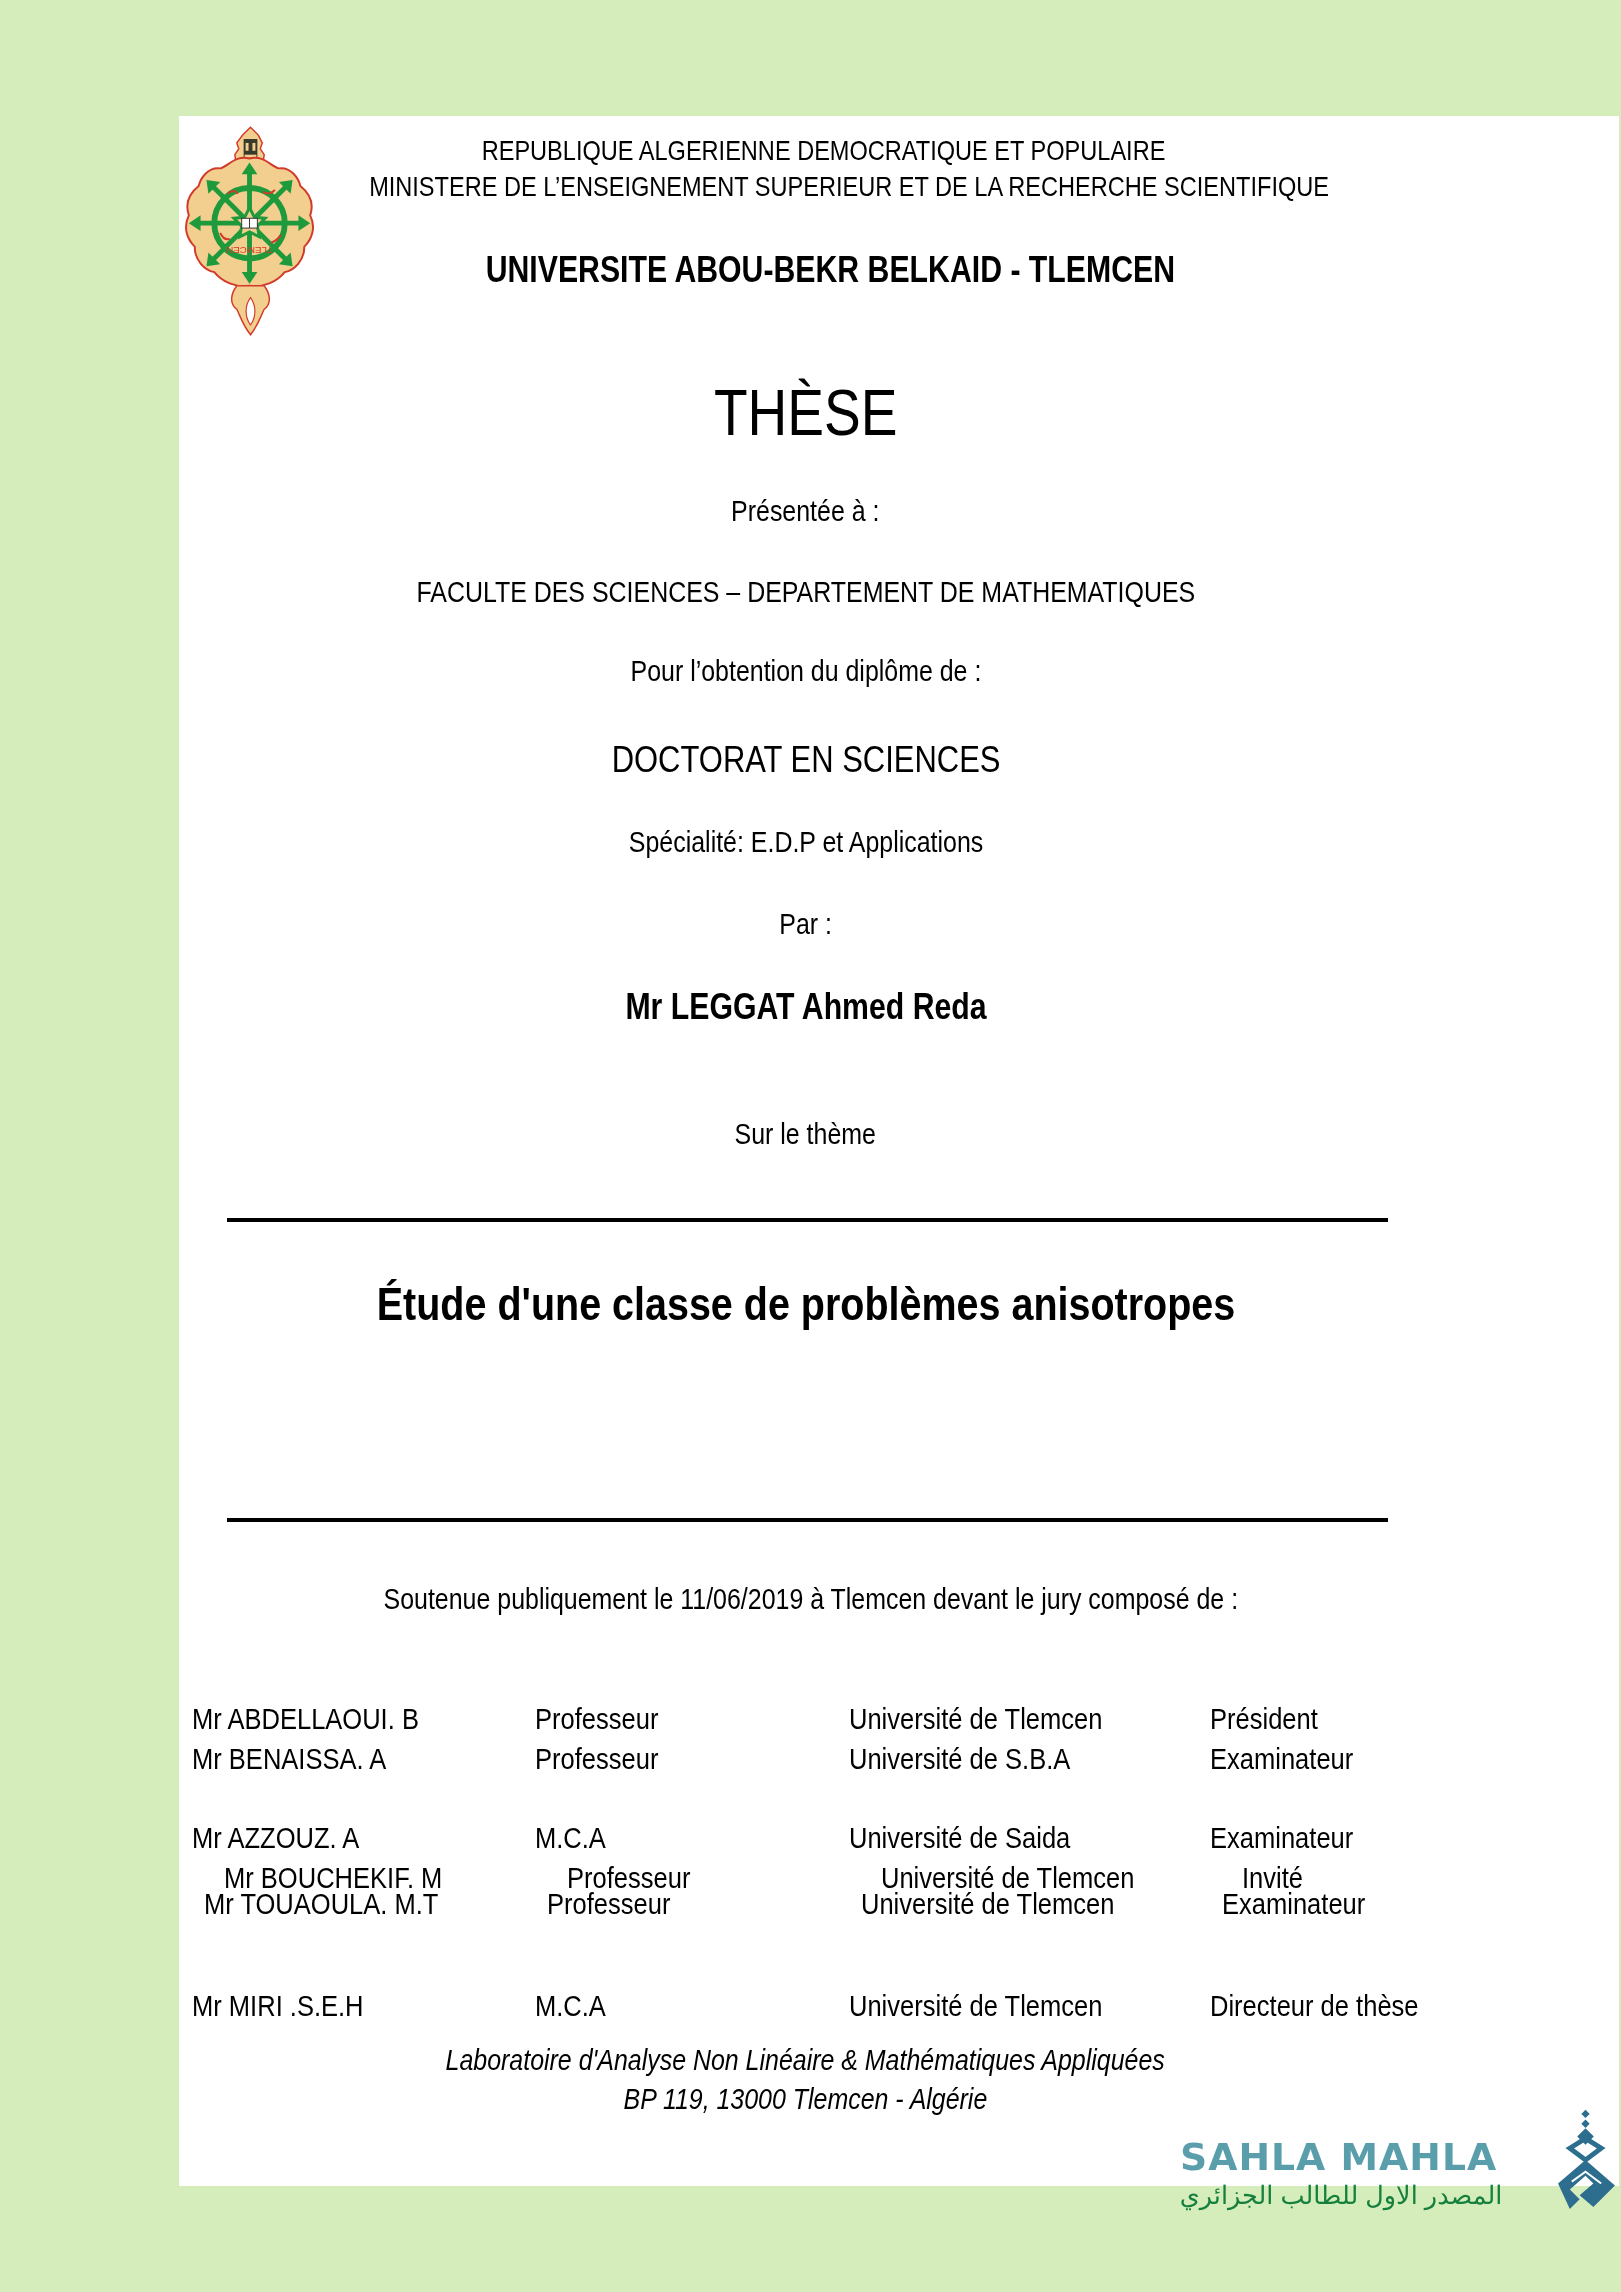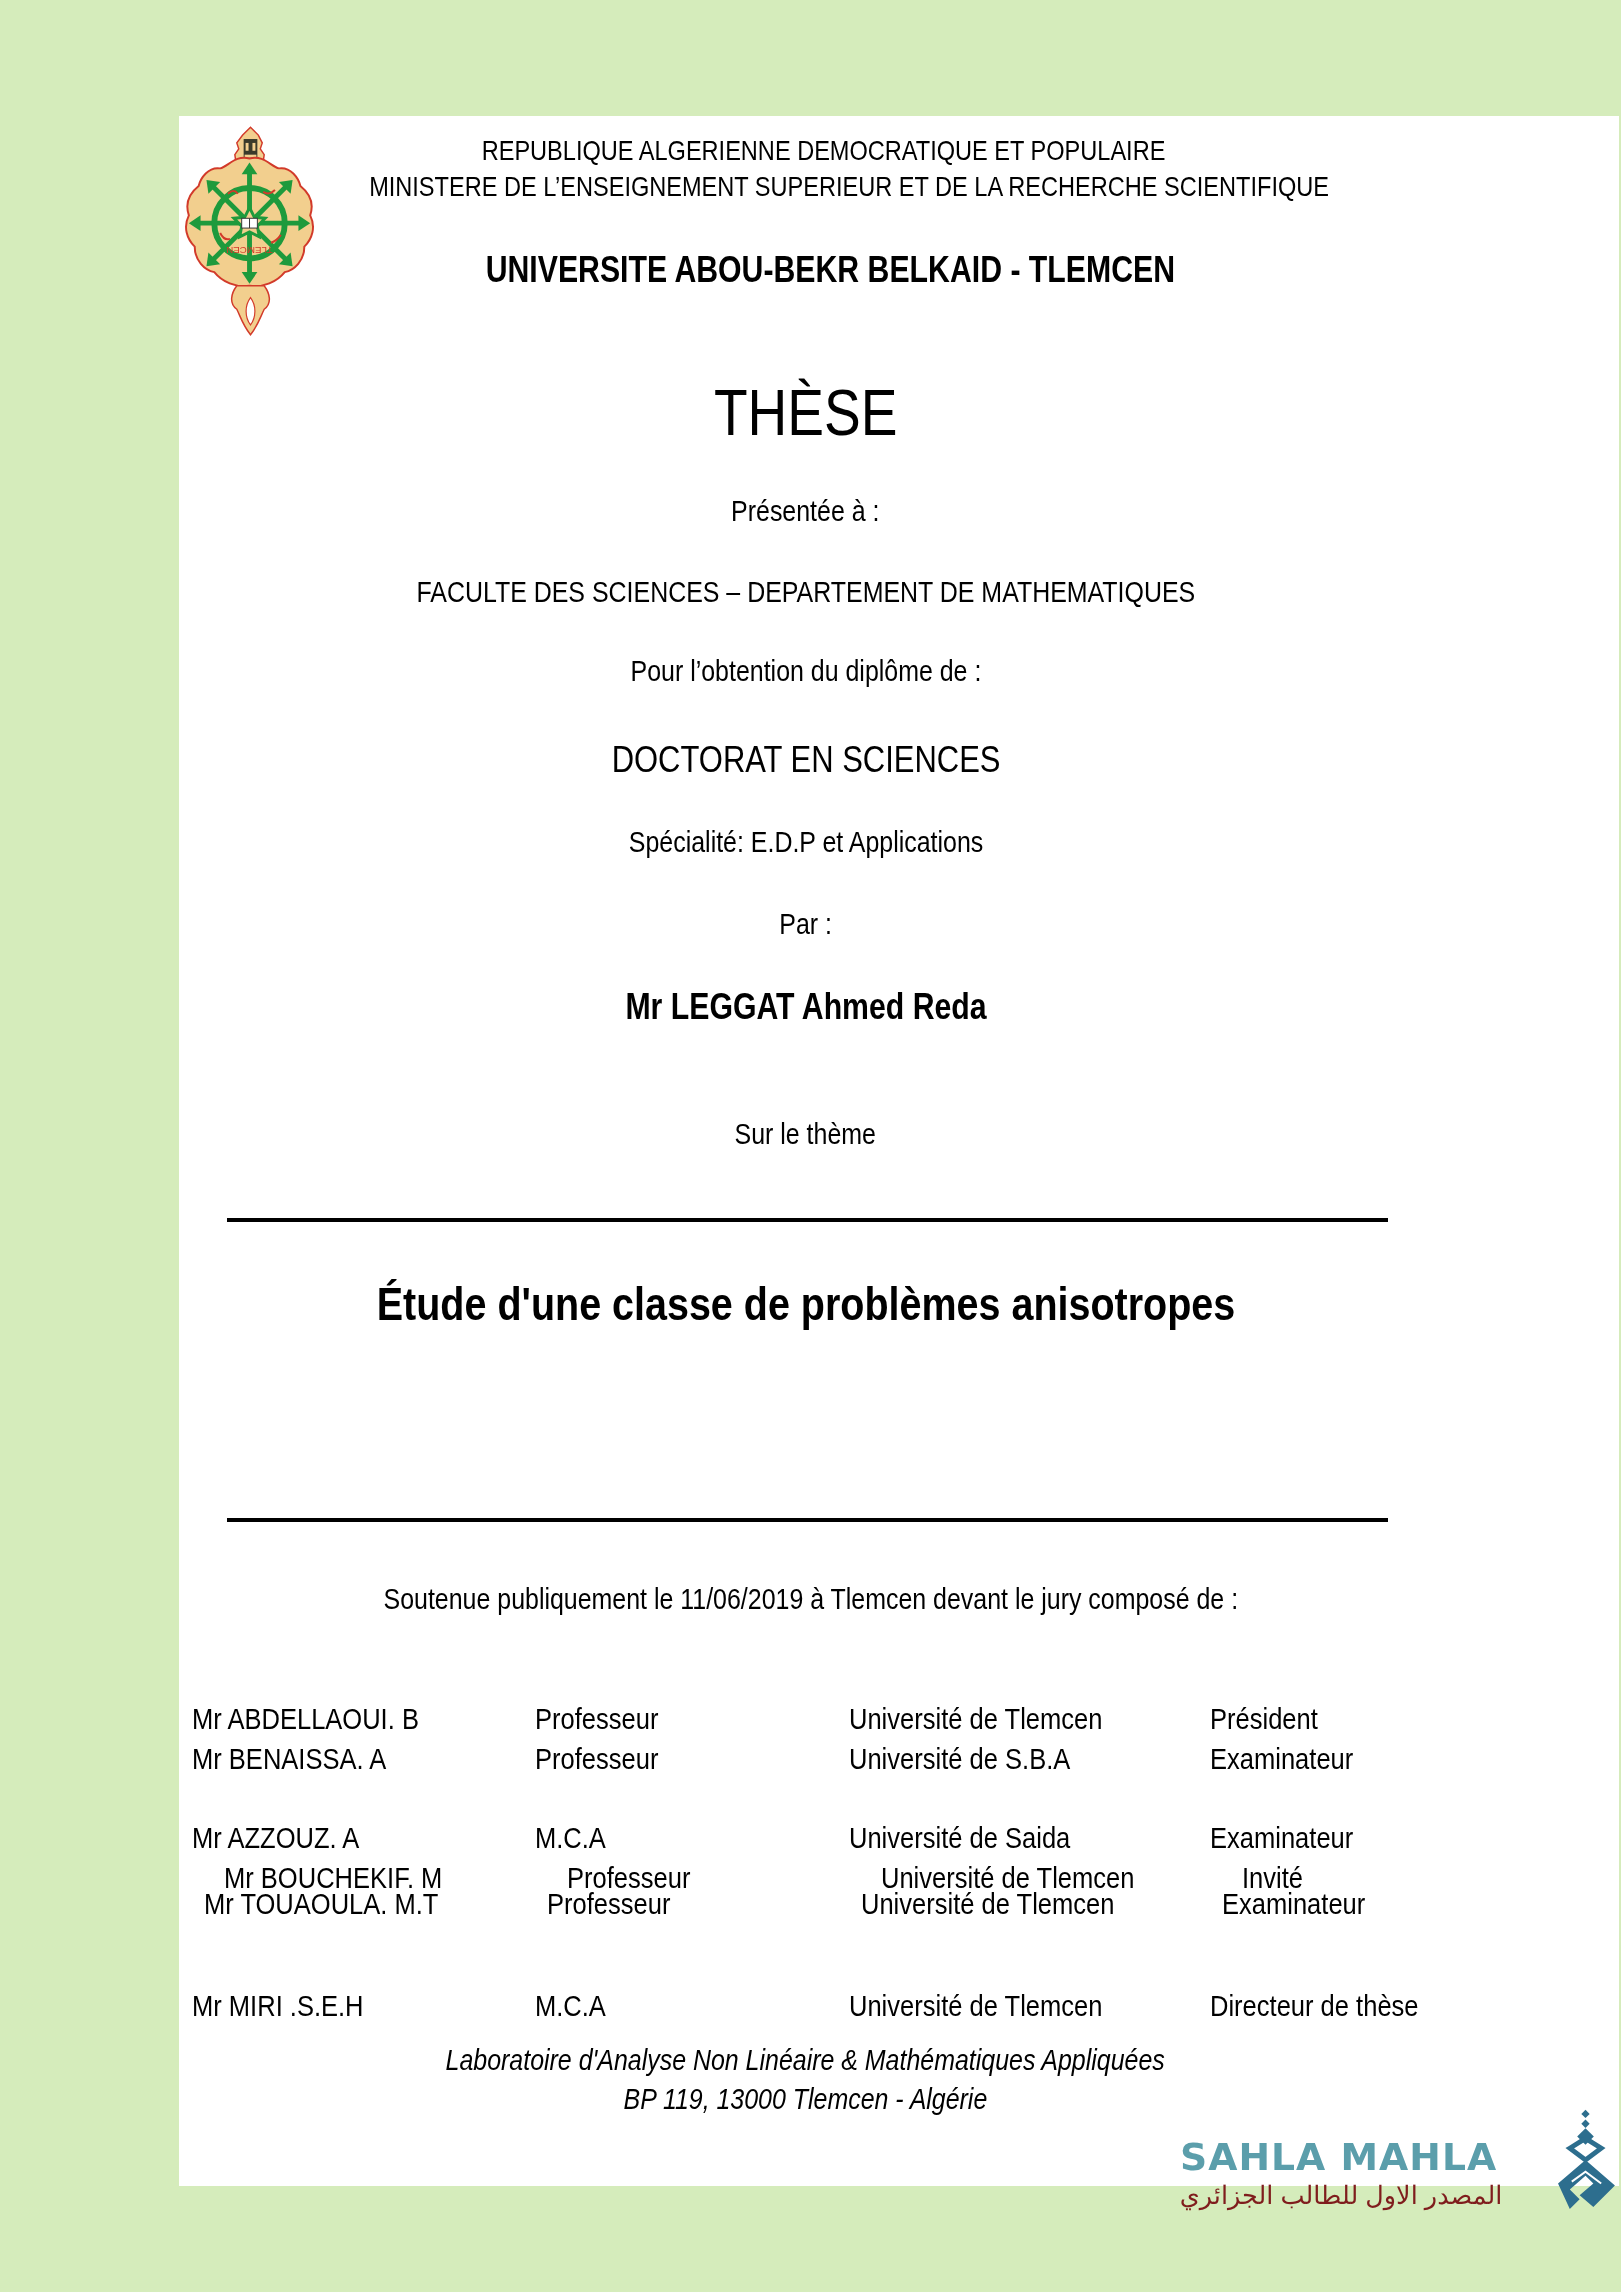--- a/index.html
+++ b/index.html
@@ -27,21 +27,21 @@
   .jury-row { position:absolute; left:0; width:1615px; height:39px; font-size:29px; }
   .jury-row > span { position:absolute; top:0; white-space:nowrap; display:inline-block; transform:scaleX(0.88); transform-origin:left top; }
   .col-name { left:192px; }
   .col-rank { left:535px; }
   .col-univ { left:849px; }
   .col-role { left:1210px; }
   .italic { font-style:italic; }
   .logo { position:absolute; left:182px; top:125px; width:137px; height:212px; }
   .watermark { position:absolute; left:1172px; top:2107px; width:449px; height:108px; }
   .wm-text { position:absolute; left:7.8px; top:29px; font-size:37px; font-weight:bold; color:#5b9eab; letter-spacing:1px; white-space:nowrap; transform:scaleX(1.02); transform-origin:left top; font-family:"DejaVu Sans", sans-serif; }
-  .wm-ar { position:absolute; left:7.8px; top:73px; font-size:25.5px; color:#7f1d1d; white-space:nowrap; direction:rtl; width:370px; text-align:left; }
+  .wm-ar { position:absolute; left:7.8px; top:73px; font-size:25.5px; color:#15803d; white-space:nowrap; direction:rtl; width:370px; text-align:left; }
   .wm-icon { position:absolute; left:378px; top:2px; width:71px; height:103px; }
 </style>
 </head>
 <body>
 
 <div class="page"></div>
 
 <svg class="logo" viewBox="0 0 140 216">
 
   <path d="M62 10 L70 2 L78 10 L82 18 L80 24 L84 30 L82 44 L90 50 L58 50 L56 44 L54 30 L58 24 L56 18 Z" fill="#f2cf8e" stroke="#d23a2a" stroke-width="1.5"></path>

